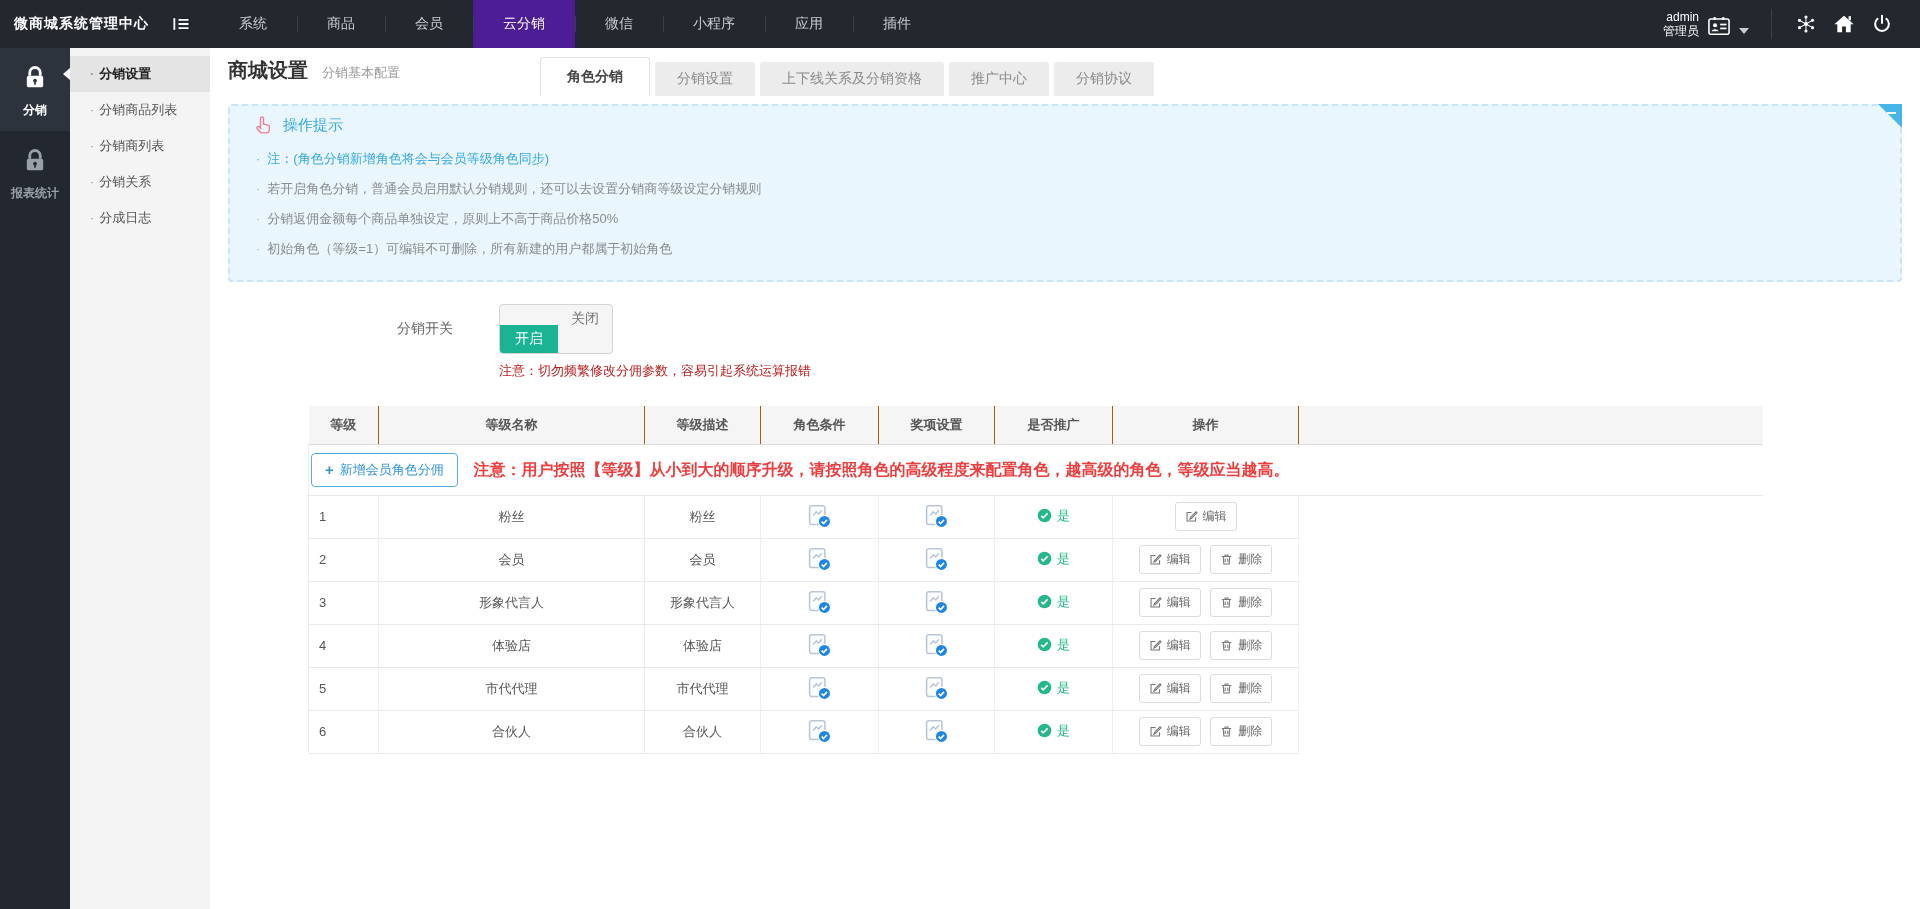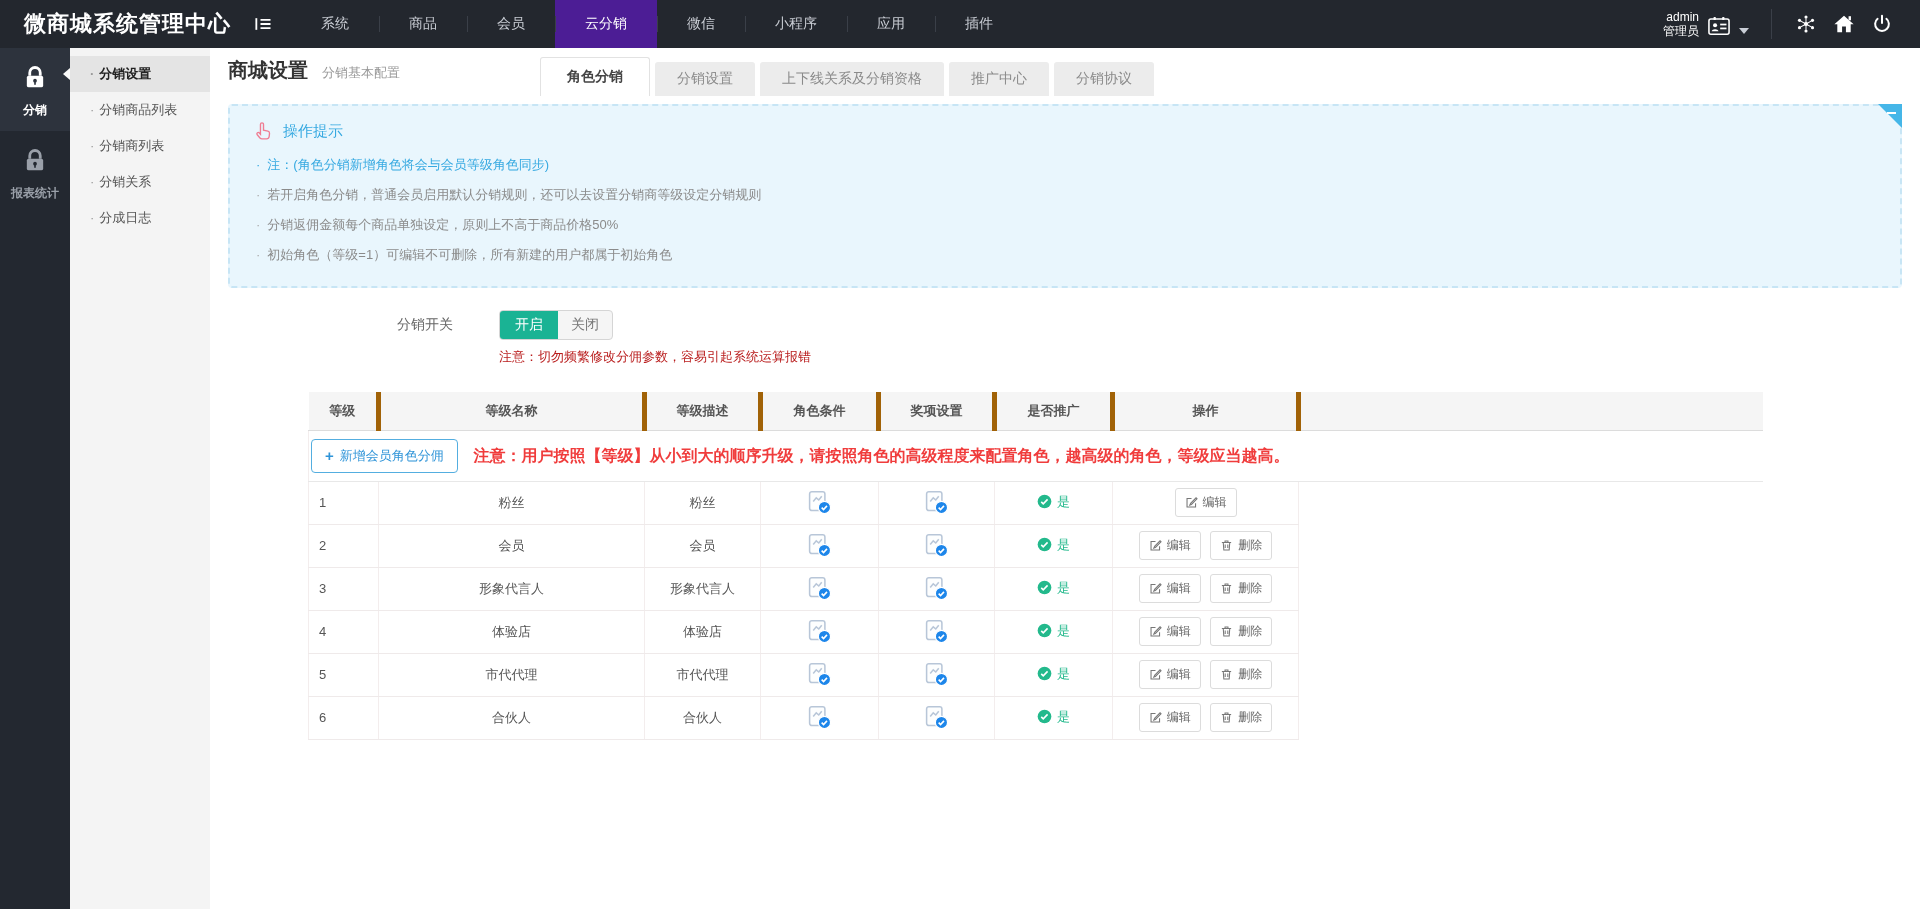--- a/index.html
+++ b/index.html
@@ -1,21 +1,21 @@
 <!DOCTYPE html>
 <html><head>
 <meta charset="utf-8">
 <style>
   * { margin:0; padding:0; box-sizing:border-box; }
   html,body { width:1920px; height:909px; overflow:hidden; background:#fff;
               font-family:"Liberation Sans","DejaVu Sans",sans-serif; }
 
   
   .topbar { height:48px; background:#23272e; display:flex; align-items:stretch; color:#fff; }
-  .logo { display:flex; align-items:center; font-size:22px; font-weight:bold; padding:0 22px 0 24px; letter-spacing:1px; white-space:nowrap; }
+  .logo { display:flex; align-items:center; font-size:14px; font-weight:bold; padding:0 22px 0 14px; letter-spacing:1px; white-space:nowrap; }
   .menu-toggle { display:flex; align-items:center; padding:0 18px 0 0; cursor:pointer; }
   .topnav { display:flex; align-items:stretch; }
   .topnav .nav-item { display:flex; align-items:center; padding:0 30px; font-size:14px; color:#c9cdd4; cursor:pointer; position:relative; }
   .topnav .nav-item + .nav-item::before { content:""; position:absolute; left:0; top:16px; bottom:16px; width:1px; background:#3a3f48; }
   .topnav .nav-item.active { background:#4c1d95; color:#fff; }
   .topbar-right { margin-left:auto; display:flex; align-items:center; padding-right:26px; gap:14px; }
   .user-block { display:flex; align-items:flex-end; gap:8px; cursor:pointer; }
   .user-text { text-align:right; font-size:12px; line-height:14px; color:#fff; }
   .tb-divider { width:1px; height:30px; background:#3a3f48; margin:0 8px; }
   .tb-icon { width:24px; height:24px; display:flex; align-items:center; justify-content:center; cursor:pointer; }
@@ -44,49 +44,49 @@
   .page-title-wrap { display:flex; align-items:baseline; padding-bottom:12px; }
   .page-title { font-size:20px; font-weight:bold; color:#333; }
   .page-subtitle { font-size:13px; color:#999; margin-left:14px; }
   .tabs { display:flex; align-items:flex-end; margin-left:140px; gap:5px; }
   .tab { background:#ececec; color:#8a8a8a; font-size:14px; padding:8px 22px; border-radius:3px 3px 0 0; cursor:pointer; white-space:nowrap; }
   .tab.active { background:#fff; color:#444; font-weight:bold; border:1px solid #e2e2e2; border-bottom:none; padding:10px 26px; }
 
   .content { padding:8px 16px 0 18px; }
 
   
-  .tips { position:relative; background:#e9f6fd; border:2px dashed #c7e5f5; border-radius:4px; padding:14px 22px 16px; margin-right:2px; }
+  .tips { position:relative; background:#e9f6fd; border:2px dashed #c7e5f5; border-radius:4px; padding:8px 22px 16px; margin-right:2px; }
   .tips-head { display:flex; align-items:center; gap:9px; }
   .tips-head svg { width:22px; height:22px; }
   .tips-title { color:#36a9e1; font-size:15px; }
   .tips-list { list-style:none; margin-top:8px; }
   .tips-list li { font-size:13px; color:#8b8b8b; padding:6px 0; }
   .tips-list li::before { content:"·"; color:#aaa; margin:0 7px 0 4px; }
   .tips-list li.hl { color:#36a9e1; }
   .tips-list li.hl::before { color:#36a9e1; }
   .tips-fold { position:absolute; top:-2px; right:-2px; width:0; height:0;
                border-top:24px solid #45b6e8; border-left:24px solid transparent; cursor:pointer; }
   .tips-fold-dash { position:absolute; top:6px; right:4px; width:9px; height:2px; background:#fff; }
 
   
   .switch-row { display:flex; align-items:center; margin-top:22px; }
   .switch-label { width:225px; text-align:right; font-size:14px; color:#666; margin-right:46px; }
   .toggle { display:inline-flex; border:1px solid #d5d5d5; border-radius:4px; overflow:hidden; background:#f5f5f5; }
-  .toggle .tg-on { background:#1ab394; color:#fff; font-size:14px; padding:5px 15px; cursor:pointer; }
+  .toggle .tg-on { background:#1ab394; color:#fff; font-size:14px; padding:5px 15px; cursor:pointer;margin-top:20px; }
   .toggle .tg-off { color:#777; font-size:14px; padding:5px 13px; cursor:pointer; }
   .switch-note { margin:8px 0 0 271px; font-size:13px; color:#b91c1c; }
 
   
   .table-wrap { margin:26px 0 0 80px; width:1454px; }
   table { width:100%; border-collapse:collapse; table-layout:fixed; }
   col.c-level{width:70px} col.c-name{width:266px} col.c-desc{width:116px}
   col.c-cond{width:118px} col.c-reward{width:116px} col.c-prom{width:118px}
   col.c-op{width:186px} col.c-rest{width:464px}
   thead th { background:#f5f5f5; height:38px; font-size:13px; color:#555; font-weight:bold;
-             border-right:5px solid #a16207; border-bottom:1px solid #dcdcdc; text-align:center; }
+             border-right:1px solid #a16207; border-bottom:1px solid #dcdcdc; text-align:center; }
   thead th:last-child { border-right:none; }
   tbody td { height:43px; font-size:13px; color:#555; text-align:center;
              border-right:1px solid #f3eded; border-bottom:1px solid #efeaea; background:#fff; }
   tbody td:first-child { border-left:1px solid #f3eded; }
   tbody td:last-child { border-right:none; border-bottom:none; }
   tbody tr td.lvl { text-align:left; padding-left:10px; }
   tr.btn-row td { text-align:left; padding:8px 0 8px 2px; border-right:none; border-bottom:1px solid #e8e8e8; }
   .add-btn { display:inline-flex; align-items:center; gap:6px; background:#fff; border:1px solid #54aee0;
              color:#2f94d8; font-size:13px; padding:7px 13px; border-radius:4px; cursor:pointer; }
   .add-btn .plus { font-size:15px; font-weight:bold; line-height:1; }

